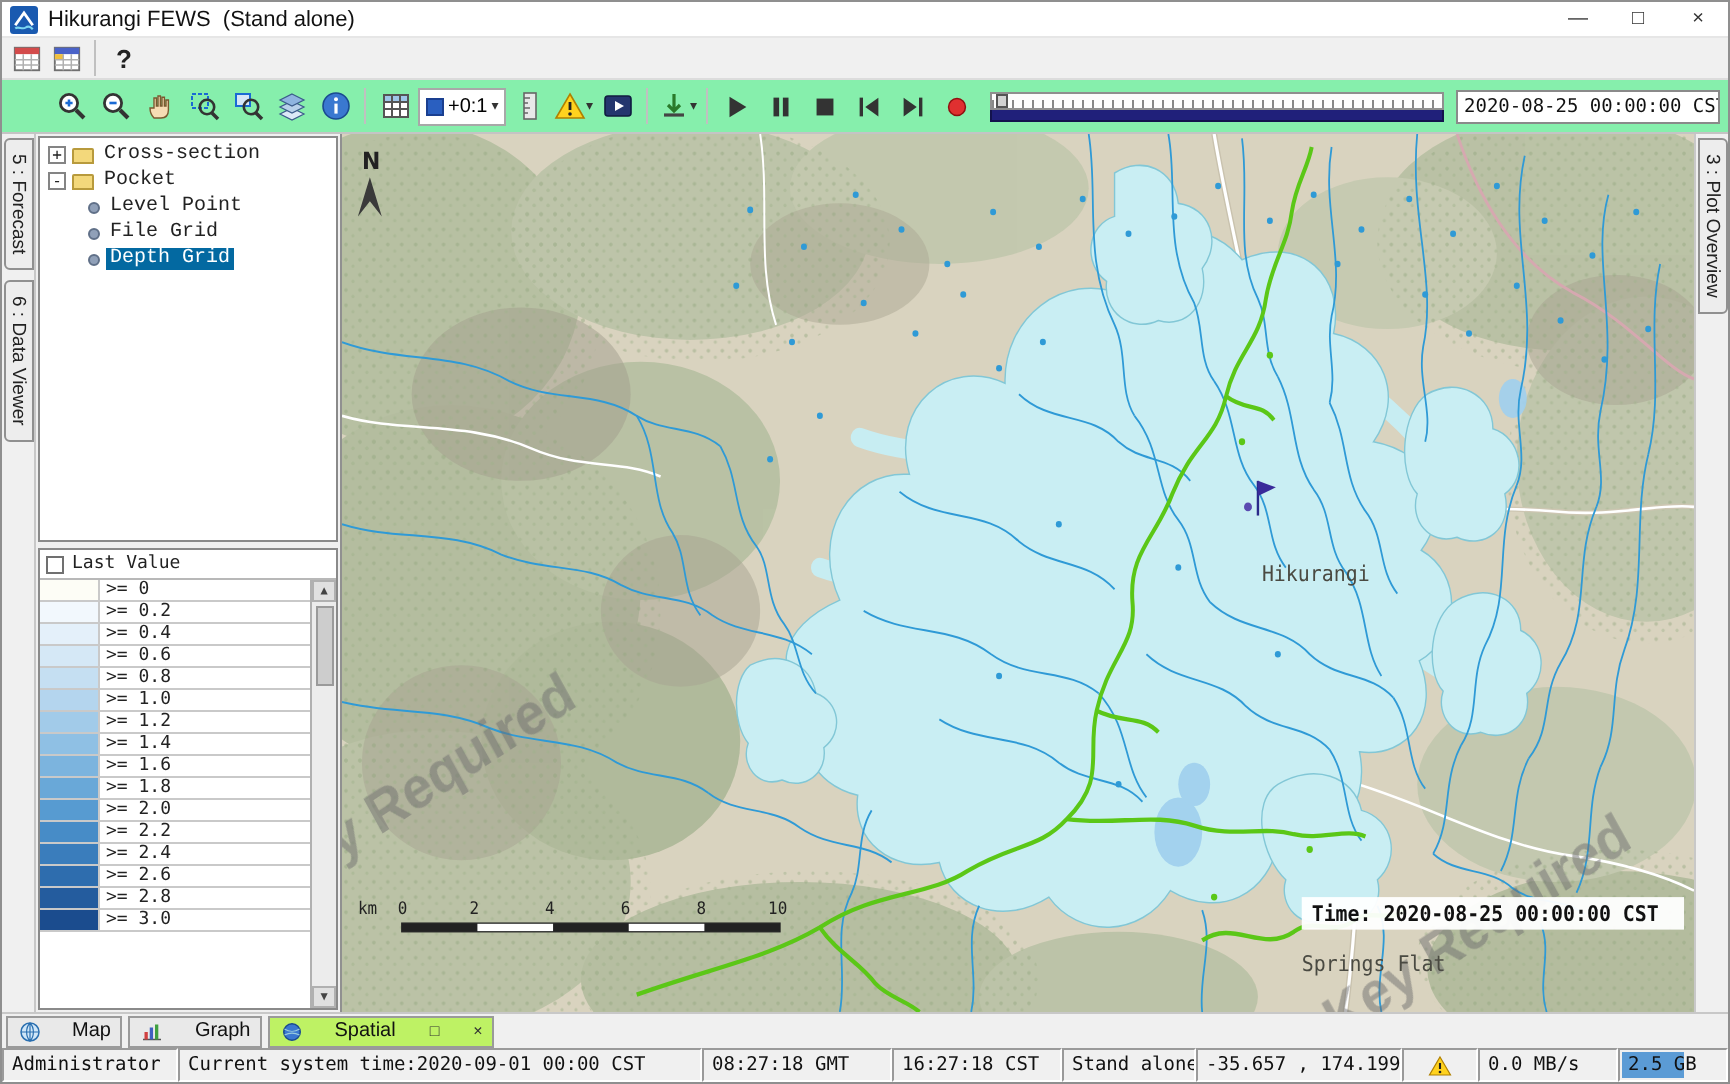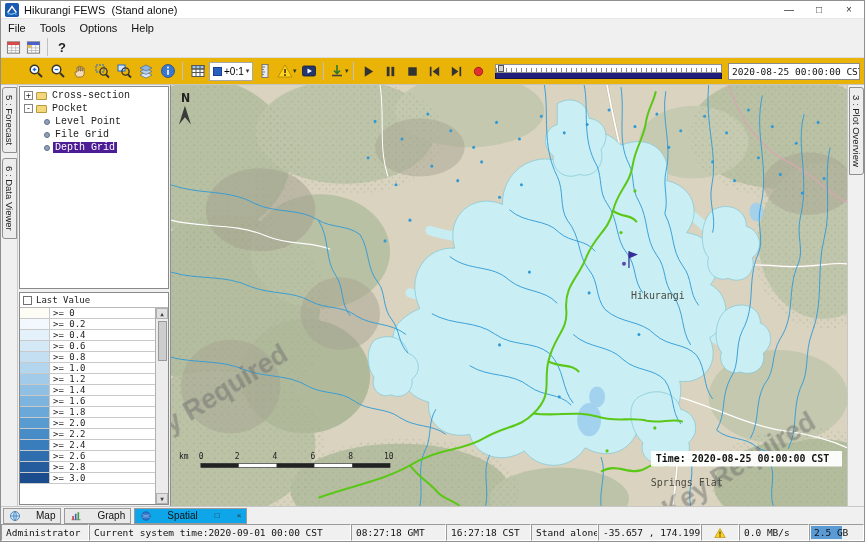--- a/index.html
+++ b/index.html
@@ -9,21 +9,21 @@
 
 .titlebar{flex:0 0 18px;background:#ffffff;display:flex;align-items:center;gap:5px;padding-left:4px;border-bottom:1px solid #e6e6e6;}
 .title-text{font-size:11px;color:#111;white-space:pre;}
 .win-controls{margin-left:auto;display:flex;height:100%;}
 .wc{width:30px;display:flex;align-items:center;justify-content:center;font-size:10px;color:#333;}
 
 .menubar{flex:0 0 18px;background:#f0f0f0;display:flex;align-items:center;}
 .menu-item{font-size:11px;padding:1px 7px;color:#111;}
 
 .toolbar1{flex:0 0 21px;background:#f0f0f0;display:flex;align-items:center;gap:2px;padding:0 3px;border-bottom:1px solid #dcdcdc;}
-.toolbar2{flex:0 0 27px;background:#eab308;display:flex;align-items:center;gap:1px;padding:0 4px 0 24px;border-bottom:1px solid #c4c4c4;}
+.toolbar2{flex:0 0 27px;background:#86efac;display:flex;align-items:center;gap:1px;padding:0 4px 0 24px;border-bottom:1px solid #c4c4c4;}
 .tbtn{width:21px;height:21px;display:flex;align-items:center;justify-content:center;flex:0 0 auto;}
 .sbtn{width:18px;height:18px;display:flex;align-items:center;justify-content:center;flex:0 0 auto;}
 .vsep{width:1px;height:18px;background:#c0c0c0;margin:0 3px;flex:0 0 1px;}
 .help-btn{font-size:13px;font-weight:bold;color:#222;}
 .combo{display:flex;align-items:center;gap:2px;border:1px solid #a8a8a8;background:#fff;height:19px;padding:0 3px;font-size:10px;flex:0 0 auto;}
 .combo .sq{width:9px;height:9px;background:#2a5fc0;border:1px solid #1a3f90;display:inline-block;}
 .caret{font-size:7px;color:#333;}
 .timeline{flex:1 1 auto;min-width:120px;margin:0 5px;display:flex;flex-direction:column;justify-content:center;}
 .tl-ruler{height:9px;background:#fdfdfd;border:1px solid #8f8f8f;position:relative;background-image:repeating-linear-gradient(90deg,#888 0 1px,transparent 1px 5px);background-size:100% 4px;background-repeat:no-repeat;background-position:0 100%;}
 .tl-handle{position:absolute;left:2px;top:0;width:6px;height:7px;background:#d2d2d2;border:1px solid #555;}
@@ -37,21 +37,21 @@
 .vtab{writing-mode:vertical-rl;font-size:9.5px;color:#222;background:#ededed;border:1px solid #909090;padding:7px 1px;border-radius:3px 0 0 3px;white-space:nowrap;}
 .tabstrip.right .vtab{border-radius:0 3px 3px 0;}
 .left-panel{flex:0 0 152px;background:#f0f0f0;display:flex;flex-direction:column;padding:1px;gap:3px;min-height:0;}
 .tree{flex:0 0 203px;background:#fff;border:1px solid #8a8a8a;font:10px "DejaVu Sans Mono",monospace;color:#222;overflow:hidden;padding-top:2px;}
 .tree-row{display:flex;align-items:center;height:13px;gap:3px;padding-left:4px;white-space:nowrap;}
 .tree-row.child{padding-left:24px;}
 .expander{width:9px;height:9px;border:1px solid #848484;background:#fff;font:8px/7px "DejaVu Sans Mono",monospace;text-align:center;color:#222;flex:0 0 9px;}
 .folder{width:11px;height:8px;background:#f3d87b;border:1px solid #b89a3c;border-radius:1px 1px 0 0;flex:0 0 11px;}
 .bullet{width:6px;height:6px;border-radius:50%;background:#90a0b8;border:1px solid #607088;flex:0 0 6px;}
 .tree-label{padding:0 2px;font-family:Liberation Mono, monospace;}
-.tree-row.selected .tree-label{background:#4c1d95;color:#fff;}
+.tree-row.selected .tree-label{background:#0369a1;color:#fff;}
 .legend{flex:1 1 auto;background:#fff;border:1px solid #8a8a8a;display:flex;flex-direction:column;font:9px "DejaVu Sans Mono",monospace;overflow:hidden;min-height:0;}
 .legend-header{flex:0 0 15px;display:flex;align-items:center;gap:4px;padding-left:3px;border-bottom:1px solid #b8b8b8;color:#222;}
 .checkbox{width:9px;height:9px;border:1px solid #707070;background:#fff;flex:0 0 9px;}
 .legend-body{flex:1;display:flex;min-height:0;}
 .legend-table{flex:1;display:flex;flex-direction:column;overflow:hidden;}
 .lg-row{display:flex;flex:0 0 11px;height:11px;border-bottom:1px solid #c9c9c9;}
 .lg-swatch{width:30px;border-right:1px solid #c9c9c9;flex:0 0 30px;}
 .lg-label{flex:1;display:flex;align-items:center;padding-left:3px;color:#222;}
 .scrollbar{flex:0 0 13px;background:#ececec;border-left:1px solid #b0b0b0;display:flex;flex-direction:column;align-items:center;}
 .scroll-btn{height:11px;width:100%;display:flex;align-items:center;justify-content:center;background:#e0e0e0;border:1px solid #b0b0b0;font-size:6px;color:#444;flex:0 0 11px;}
@@ -60,21 +60,21 @@
 .map-area{flex:1 1 auto;position:relative;overflow:hidden;border-left:1px solid #909090;background:#d9d3bf;}
 .map-area svg{display:block;width:100%;height:100%;}
 .mlabel{font:10px "DejaVu Sans Mono",monospace;fill:#4a4a42;}
 .mscale{font:8px "DejaVu Sans Mono",monospace;fill:#222;}
 .mnorth{font:bold 11px "DejaVu Sans",sans-serif;fill:#222;}
 .mtime{font:bold 10px "DejaVu Sans Mono",monospace;fill:#111;}
 .mwm{font:bold 27px "Liberation Sans",sans-serif;}
 
 .bottom-tabs{flex:0 0 18px;background:#f0f0f0;display:flex;align-items:center;gap:3px;padding-left:2px;border-top:1px solid #c8c8c8;}
 .btab{display:flex;align-items:center;gap:15px;font-size:10px;border:1px solid #9a9a9a;background:#e9e9e9;height:16px;padding:0 5px;color:#111;}
-.btab.active{background:#0ea5e9;justify-content:flex-end;}
+.btab.active{background:#bef264;justify-content:flex-end;}
 .tmini{font-size:8px;color:#333;margin-left:2px;}
 .logs-row{flex:0 0 18px;background:#f0f0f0;display:flex;align-items:center;padding-left:2px;border-top:1px solid #d8d8d8;}
 .logs-btn{font-size:10px;border:1px solid #9a9a9a;background:#e9e9e9;height:15px;padding:0 7px;display:flex;align-items:center;color:#111;}
 
 .statusbar{flex:0 0 17px;background:#f0f0f0;display:flex;font:9.5px "DejaVu Sans Mono",monospace;color:#111;}
 .seg{border:1px solid;border-color:#9a9a9a #ffffff #ffffff #9a9a9a;display:flex;align-items:center;padding:0 4px;white-space:nowrap;overflow:hidden;}
 .w1{flex:0 0 88px;}.w2{flex:0 0 262px;}.w3{flex:0 0 95px;}.w4{flex:0 0 85px;}.w5{flex:0 0 67px;}
 .w6{flex:0 0 103px;text-align:center;}.w7{flex:0 0 38px;justify-content:center;}.w8{flex:0 0 70px;}.w9{flex:1;}
 .seg-mem{position:relative;}
 .mem-fill{position:absolute;left:1px;top:1px;bottom:1px;width:58%;background:#5b9bd5;}
@@ -92,26 +92,20 @@
         <path d="M3 12.8 C5 11.3 7 13.8 9 12.3 C11 10.8 13 13.3 13 13.3" stroke="#7ad4f0" stroke-width="1.2" fill="none"></path>
       </svg>
     <span class="title-text">Hikurangi FEWS  (Stand alone)</span>
     <div class="win-controls">
       <div class="wc">—</div>
       <div class="wc">□</div>
       <div class="wc">×</div>
     </div>
   </div>
 
-  <div class="menubar">
-    <span class="menu-item">File</span>
-    <span class="menu-item">Tools</span>
-    <span class="menu-item">Options</span>
-    <span class="menu-item">Help</span>
-  </div>
 
   <div class="toolbar1">
     <div class="sbtn">
       <svg width="15" height="15" viewBox="0 0 16 16">
           <rect x="1.5" y="2" width="13" height="12" fill="#fff" stroke="#707070"></rect>
           <rect x="1.5" y="2" width="13" height="3.4" fill="#d34b4b"></rect>
           <path d="M1.5 8.4 H14.5 M1.5 11.2 H14.5 M6 5.4 V14 M10.3 5.4 V14" stroke="#b0b0b0" stroke-width="0.8" fill="none"></path>
         </svg>
     </div>
     <div class="sbtn">

